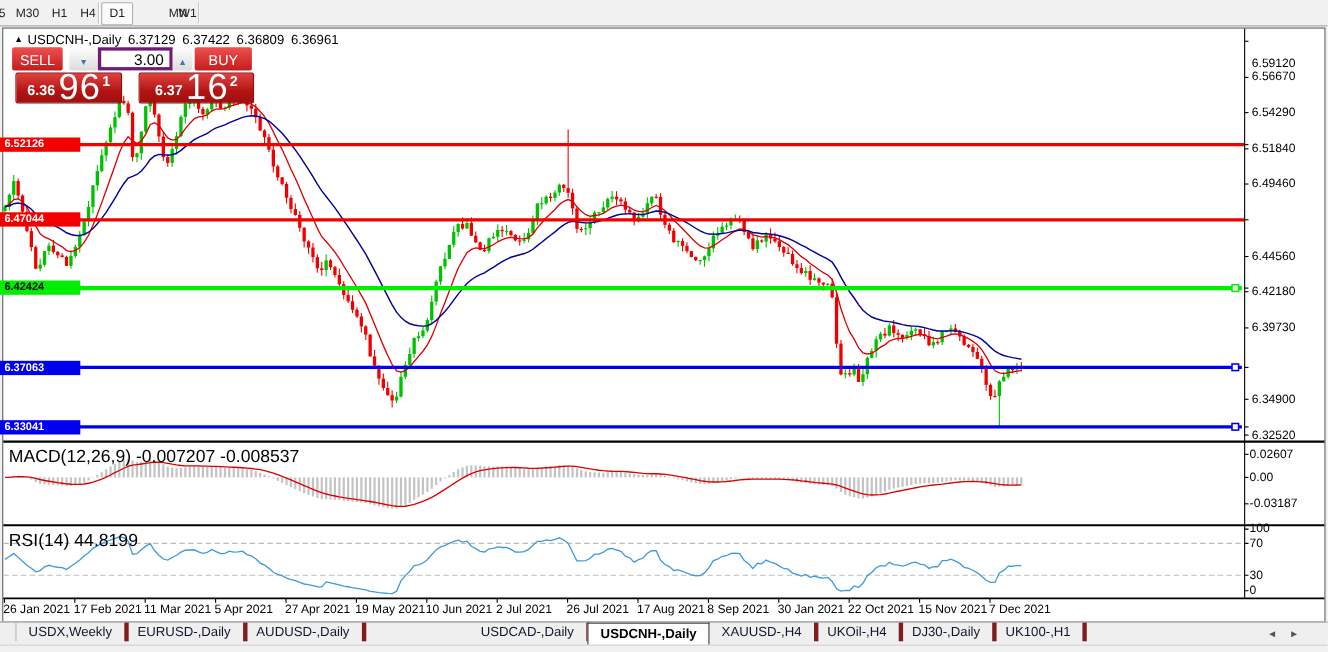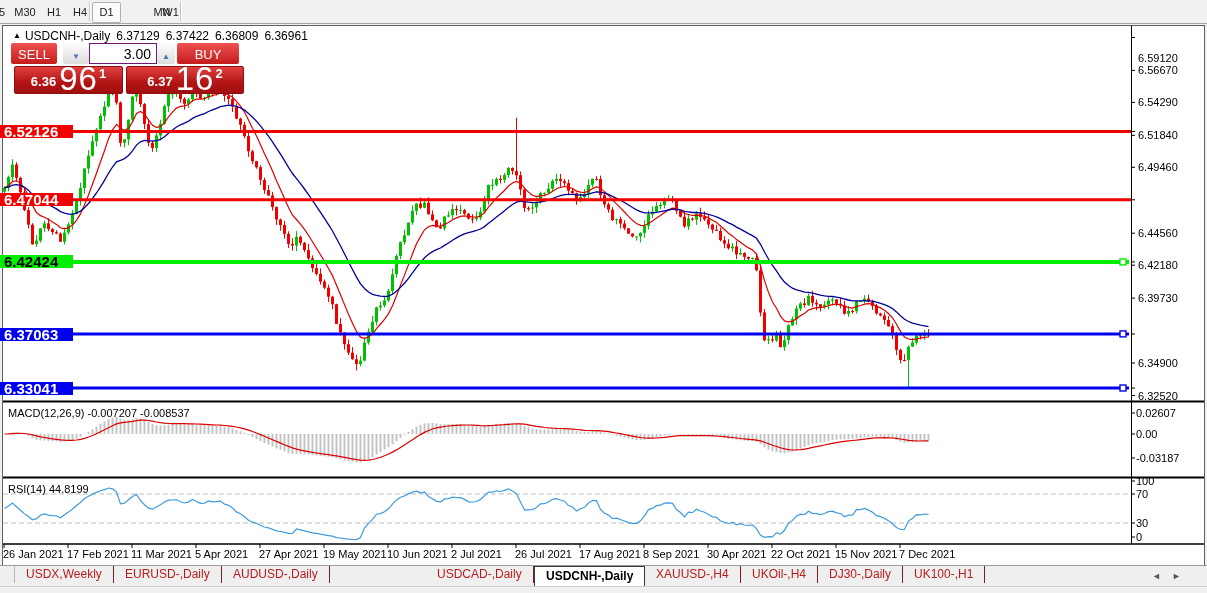--- a/index.html
+++ b/index.html
@@ -13,54 +13,54 @@
   .tf-btn.active{background:#fbfbfb;border:1px solid #b0b0b0;border-radius:2px}
   .tf-sep{position:absolute;top:2px;height:19px;width:1px;background:#c6c6c6;box-shadow:1px 0 0 #ffffff}
   
   #chart-window{position:absolute;left:2px;top:25px;width:1201px;height:539px;background:#fff;
                 border:1px solid #5f5f5f;z-index:1}
   #gfx{position:absolute;left:0;top:0;z-index:2;pointer-events:none}
   .hdr{position:absolute;left:13px;top:29px;font-size:12px;color:#000;z-index:4;white-space:nowrap}
   .hdr .tri{font-size:8px;vertical-align:2px;margin-right:4px}
   .hdr span.px{margin-left:6px}
   .axis-lbl{position:absolute;font-size:11px;color:#000;z-index:3;white-space:nowrap;line-height:12px}
-  .level-lbl{position:absolute;left:1133px;width:73px;height:13px;font-size:15px;font-weight:bold;
+  .level-lbl{position:absolute;left:1133px;width:73px;height:13px;font-size:10px;font-weight:bold;
              z-index:4;line-height:13px;padding-left:4px;box-sizing:border-box;white-space:nowrap}
   .date-lbl{position:absolute;top:548px;font-size:11px;color:#000;z-index:3;white-space:nowrap}
-  .ind-lbl{position:absolute;font-size:11px;color:#000;z-index:4;white-space:nowrap}
+  .ind-lbl{position:absolute;font-size:16px;color:#000;z-index:4;white-space:nowrap}
   
   .widget{position:absolute;left:10px;top:42px;width:217px;height:52px;z-index:5}
   .widget button{border:none;padding:4px;cursor:pointer}
   .sellbtn,.buybtn{position:absolute;top:1px;height:21px;color:#fff;font-size:13px;
      background:linear-gradient(#ef5050,#c41c1c);border:1px solid #b01414;border-radius:2px;
      box-sizing:border-box;font-family:"Liberation Sans",sans-serif}
   .sellbtn{left:1px;width:46px}
-  .buybtn{left:167px;width:62px}
+  .buybtn{left:167px;width:52px}
   .spin{position:absolute;top:1px;height:21px;background:linear-gradient(#fdfdfd,#dcdcdc);
         border:1px solid #9f9f9f;box-sizing:border-box;border-radius:2px}
   .spin-dn{left:53px;width:26px}
   .spin-up{left:147px;width:18px}
   .spin-ic{color:#4a6fb5;font-size:8px;line-height:8px}
-  .vol{position:absolute;left:79px;top:1px;width:68px;height:21px;border:1px solid #701a75;
+  .vol{position:absolute;left:79px;top:1px;width:68px;height:21px;border:3px solid #701a75;
        box-sizing:border-box;text-align:right;font-size:14px;padding-right:5px;
        font-family:"Liberation Sans",sans-serif;color:#000;background:#fff}
   .pbox{position:absolute;top:24px;height:28px;color:#fff;
         background:linear-gradient(#e04040,#b31414 60%,#a00f0f);border:1px solid #8f0d0d;
         border-radius:2px;box-sizing:border-box;display:flex;align-items:flex-end;
         justify-content:center;padding-bottom:1px}
-  .pbox.bid{left:4px;width:109px}
-  .pbox.ask{left:116px;width:118px}
+  .pbox.bid{left:4px;width:97px}
+  .pbox.ask{left:116px;width:105px}
   .psmall{font-size:13px;font-weight:bold;margin-right:3px;line-height:20px}
   .pbig{font-size:33px;line-height:26px;letter-spacing:1px}
   .psup{font-size:13px;font-weight:bold;align-self:flex-start;line-height:14px;margin-left:1px}
   
   .tabbar{position:absolute;left:0;top:565px;width:1207px;height:20px;background:#efefef;
           border-top:1px solid #9a9a9a;z-index:6}
-  .tab{position:absolute;top:3px;height:17px;line-height:17px;font-size:12px;color:#b91c1c;
-       padding:0 11px;border-right:1px solid #7f1d1d;cursor:default;white-space:nowrap}
+  .tab{position:absolute;top:3px;height:17px;line-height:17px;font-size:12px;color:#0f172a;
+       padding:0 11px;border-right:4px solid #7f1d1d;cursor:default;white-space:nowrap}
   .tab.first{border-left:1px solid #b9b9b9}
   .tab.active{top:1px;height:19px;line-height:19px;background:#fff;border:1px solid #3a3a3a;
               border-bottom:1px solid #fff;font-weight:bold;color:#000;z-index:7}
   .tab-scroll{position:absolute;top:5px;font-size:9px;color:#555;z-index:6;cursor:default}
   .statusbar{position:absolute;left:0;top:586px;width:1207px;height:7px;background:#f0f0f0;
              border-top:1px solid #d2d2d2;z-index:6}
 </style>
 </head>
 <body>
 
@@ -900,16 +900,16 @@
 <div class="date-lbl" style="left: 67px; top: 548px;">17 Feb 2021</div>
 <div class="date-lbl" style="left: 131px; top: 548px;">11 Mar 2021</div>
 <div class="date-lbl" style="left: 195px; top: 548px;">5 Apr 2021</div>
 <div class="date-lbl" style="left: 259px; top: 548px;">27 Apr 2021</div>
 <div class="date-lbl" style="left: 323px; top: 548px;">19 May 2021</div>
 <div class="date-lbl" style="left: 387px; top: 548px;">10 Jun 2021</div>
 <div class="date-lbl" style="left: 451px; top: 548px;">2 Jul 2021</div>
 <div class="date-lbl" style="left: 515px; top: 548px;">26 Jul 2021</div>
 <div class="date-lbl" style="left: 579px; top: 548px;">17 Aug 2021</div>
 <div class="date-lbl" style="left: 643px; top: 548px;">8 Sep 2021</div>
-<div class="date-lbl" style="left: 707px; top: 548px;">30 Apr 2021</div>
+<div class="date-lbl" style="left: 707px; top: 548px;">30 Jan 2021</div>
 <div class="date-lbl" style="left: 771px; top: 548px;">22 Oct 2021</div>
 <div class="date-lbl" style="left: 835px; top: 548px;">15 Nov 2021</div>
 <div class="date-lbl" style="left: 899px; top: 548px;">7 Dec 2021</div>
 
 </body></html>

